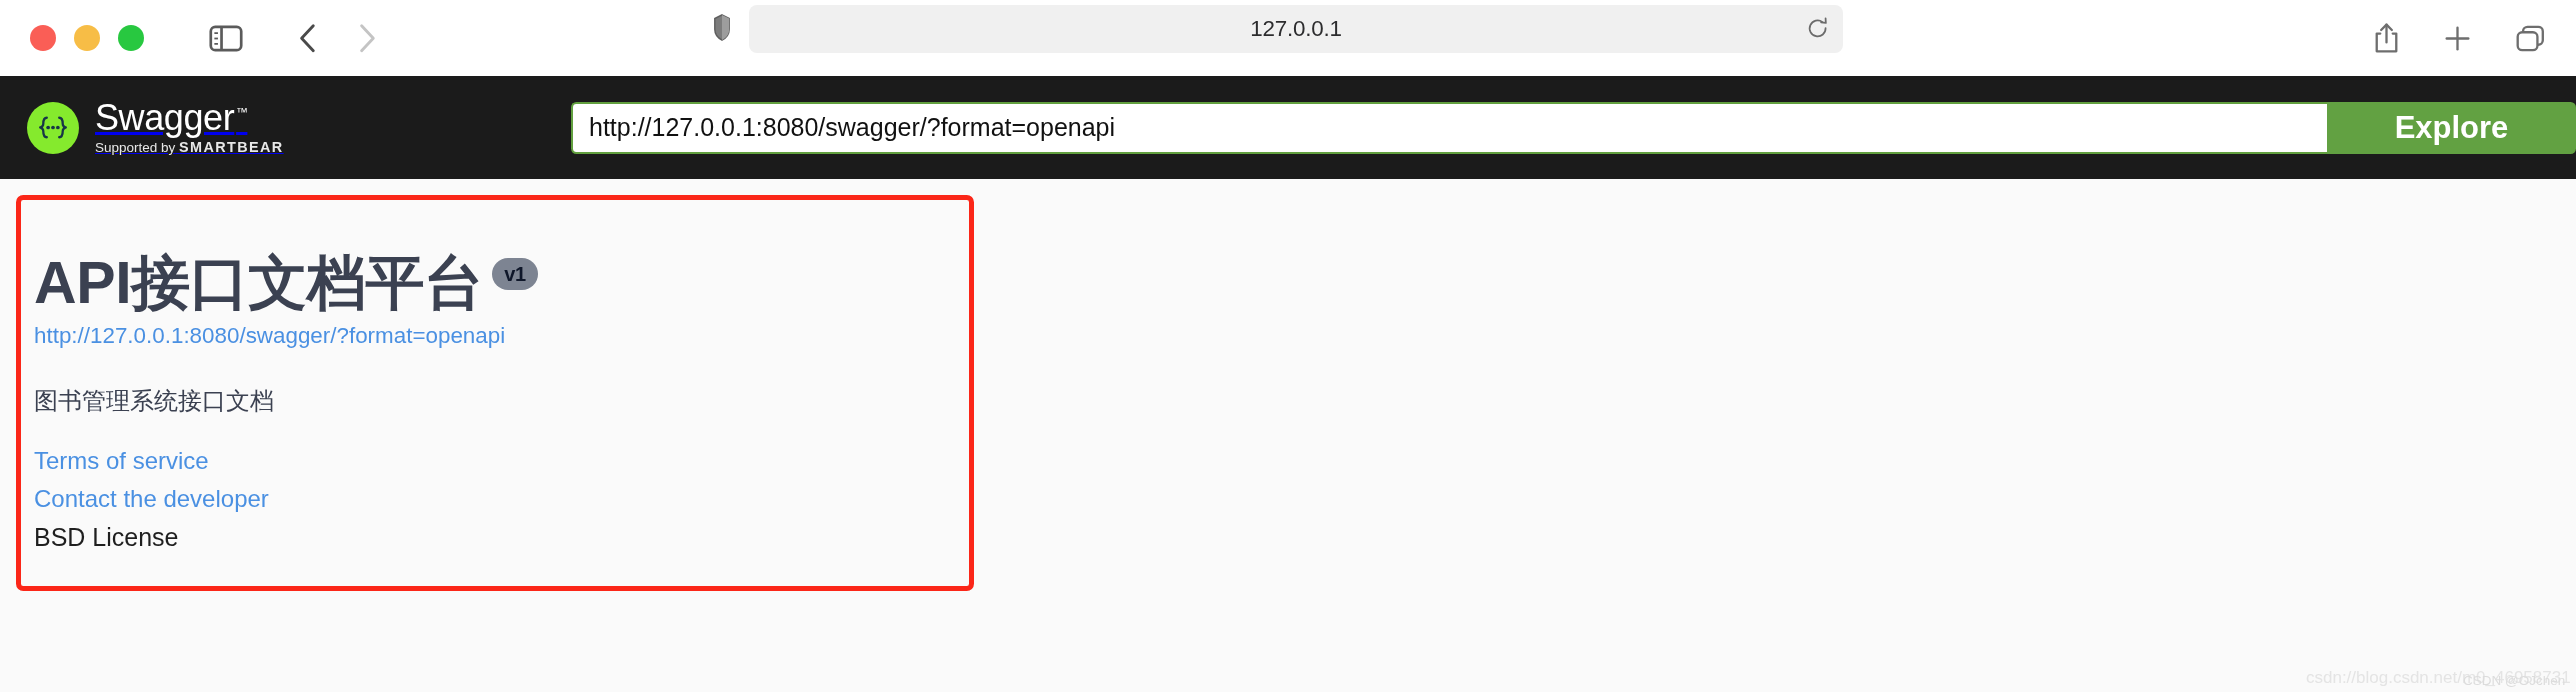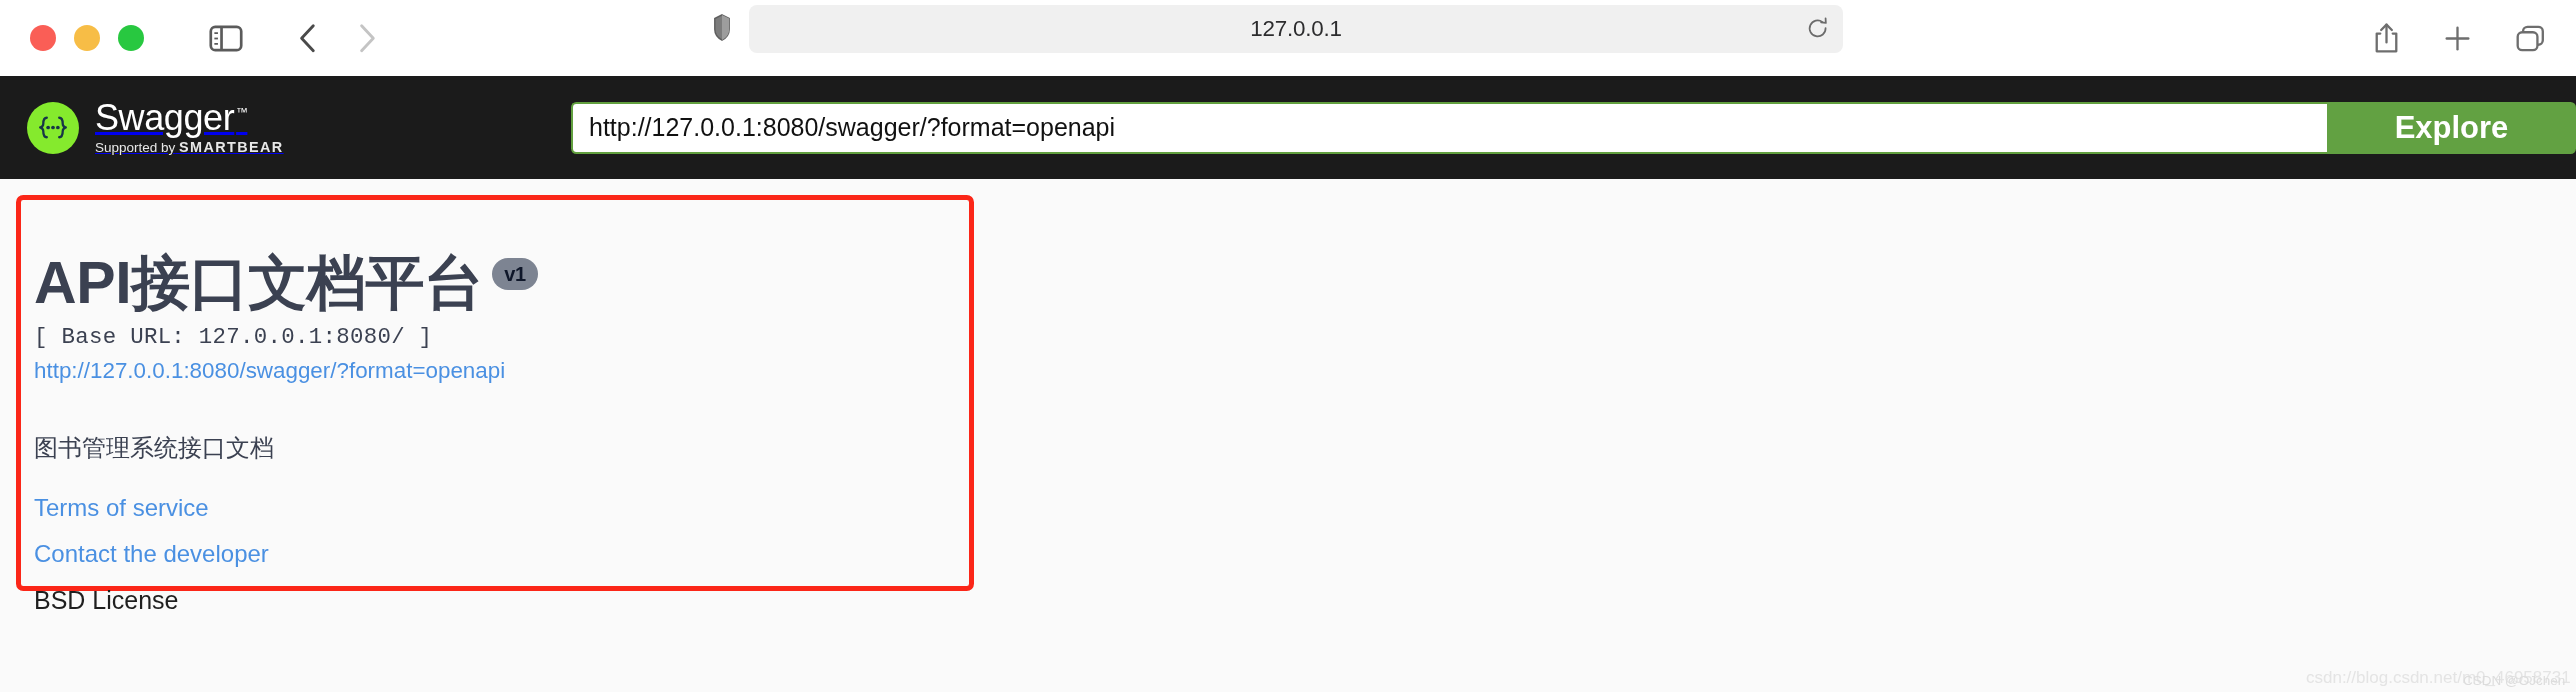--- a/index.html
+++ b/index.html
@@ -235,30 +235,30 @@
 
   .link {
     color: #4a90e2;
     text-decoration: none;
     font-size: 22.4px;
     display: inline-block;
   }
   .spec-link { margin-top: 8px; }
 
   .description {
-    margin-top: 48px;
+    margin-top: 36px;
     font-size: 24px;
     color: #3b4151;
   }
 
   .meta-links {
     margin-top: 30.5px;
     display: flex;
     flex-direction: column;
-    gap: 18px;
+    gap: 10px;
     align-items: flex-start;
   }
   .meta-links .link { font-size: 24px; }
   .license {
     font-size: 25px;
     color: #1f1f1f;
   }
 
   
   .annotation-box {
@@ -399,21 +399,20 @@
 
   <div class="annotation-box"></div>
 
   <div class="info-block">
 
     <h1 class="api-title">
       <span>API接口文档平台</span>
       <span class="version-badge">v1</span>
     </h1>
 
-    <div class="base-url">[ Base URL: 127.0.0.1:8080/ ]</div>
 
     <a class="link spec-link" href="#">http://127.0.0.1:8080/swagger/?format=openapi</a>
 
     <div class="description">图书管理系统接口文档</div>
 
     <div class="meta-links">
       <a class="link" href="#">Terms of service</a>
       <a class="link" href="#">Contact the developer</a>
       <span class="license">BSD License</span>
     </div>

